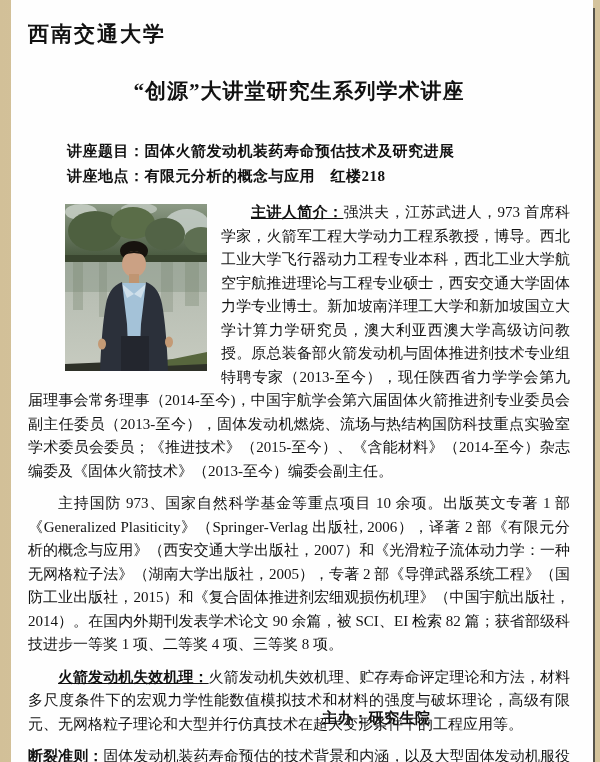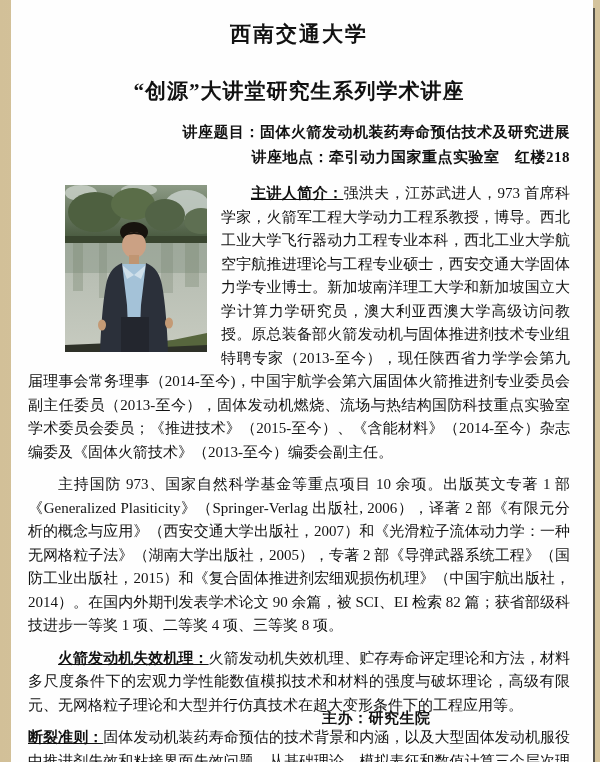--- a/index.html
+++ b/index.html
@@ -15,28 +15,28 @@
     background:#fefefe;
     box-sizing:border-box;
     padding:10px 23px 0 17px;
     overflow:hidden;
   }
   .edge-line{
     position:absolute;left:593px;top:8px;width:2px;height:754px;
     background:#57544c;
   }
   .u-title{
-    text-align:center;font-size:21px;font-weight:bold;
+    font-size:21px;font-weight:bold;
     margin-top:10px;letter-spacing:2px;
   }
   .s-title{
     text-align:center;font-size:21px;font-weight:bold;
     margin-top:29px;letter-spacing:1px;
   }
-  .info{margin-top:15px;text-align:right;}
+  .info{margin-top:34px;}
   .info-row{
     padding-left:39px;font-size:15px;font-weight:bold;
     line-height:25px;letter-spacing:0.5px;
   }
   .bodytext{
     margin-top:12px;font-size:15px;line-height:23.5px;
     text-align:justify;
   }
   .bodytext p{margin:0 0 9px 0;}
   p.ind{text-indent:2em;}
@@ -58,21 +58,21 @@
 <div class="page">
 
   <div class="u-title">西南交通大学</div>
   <div class="s-title">“创源”大讲堂研究生系列学术讲座</div>
 
   <div class="info">
     <div class="info-row">
       <span>讲座题目：</span><span>固体火箭发动机装药寿命预估技术及研究进展</span>
     </div>
     <div class="info-row">
-      <span>讲座地点：</span><span>牵引动力国家重点实验室　红楼218</span>
+      <span>讲座地点：</span><span>有限元分析的概念与应用　红楼218</span>
     </div>
   </div>
 
   <div class="bodytext">
 
     <div class="photo">
       <svg viewBox="0 0 142 167" preserveAspectRatio="none">
         <defs>
           <linearGradient id="water" x1="0" y1="0" x2="0" y2="1">
             <stop offset="0" stop-color="#a7b0a5"></stop>

